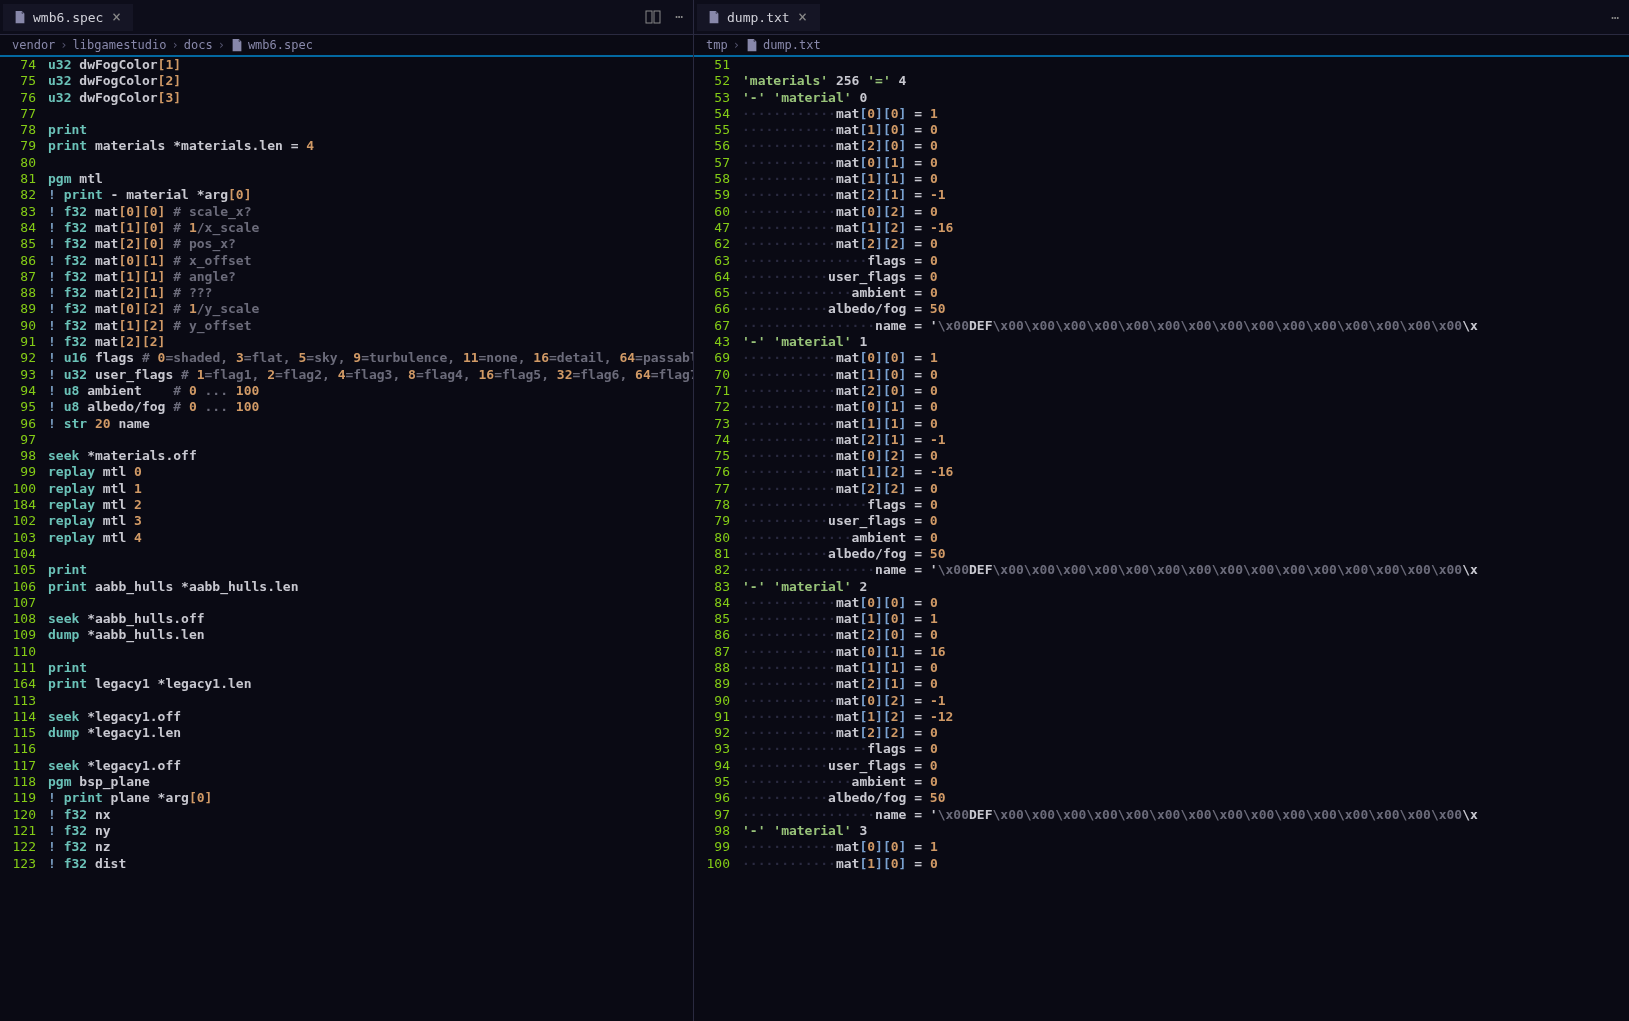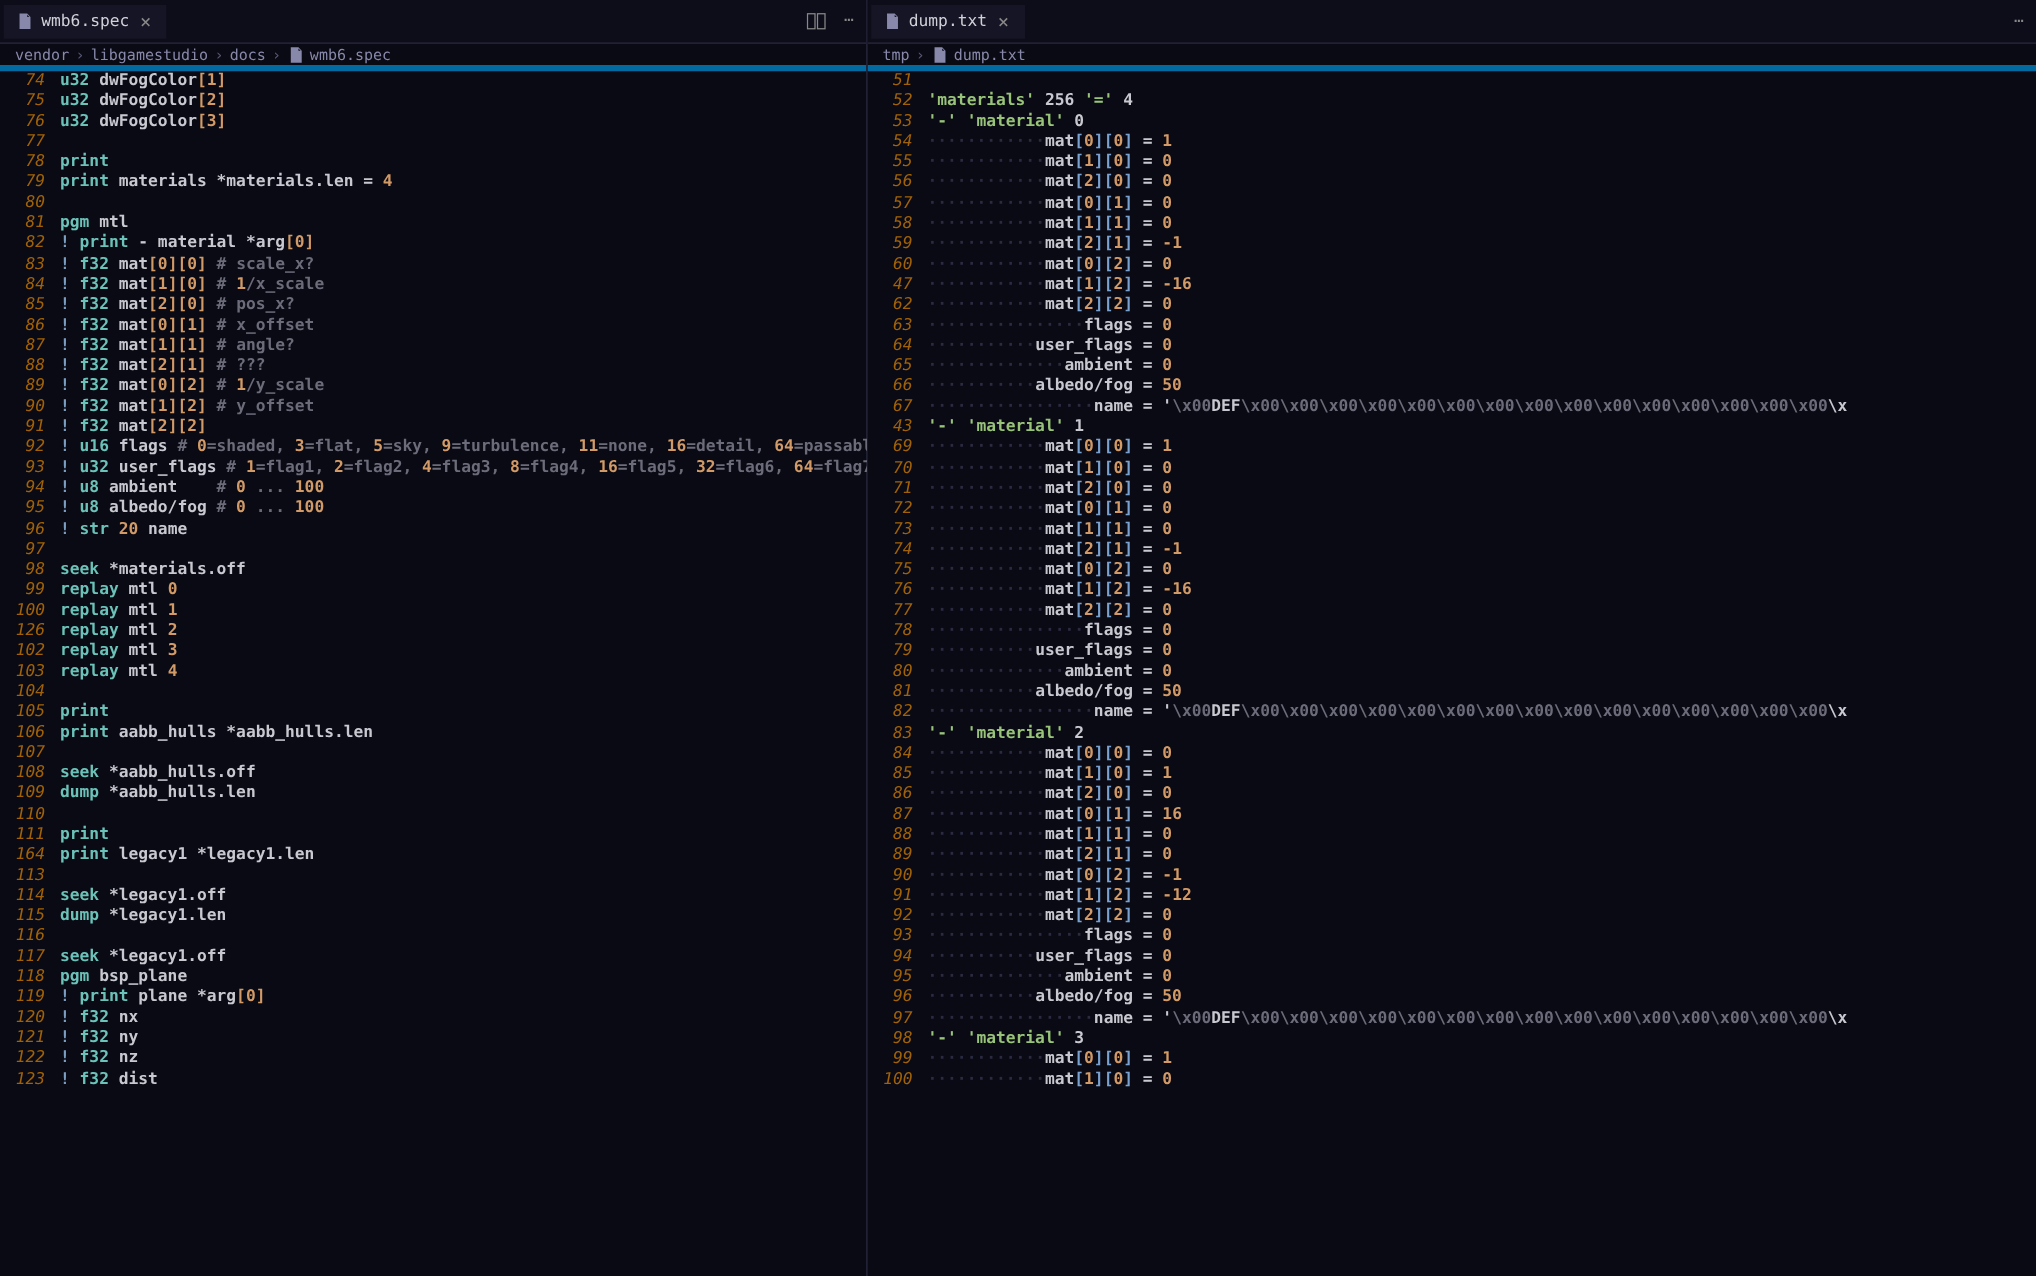--- a/index.html
+++ b/index.html
@@ -66,21 +66,21 @@
   padding-right: 10px;
   color: #888;
 }
 .tab-actions span { cursor: pointer; }
 .breadcrumb {
   display: flex;
   align-items: center;
   padding: 3px 12px;
   font-size: 12px;
   color: #8888aa;
-  border-bottom: 5px solid #0369a1;
+  border-bottom: 2px solid #0369a1;
   height: 22px;
 }
 .breadcrumb span { cursor: pointer; }
 .breadcrumb .sep { margin: 0 5px; color: #555570; }
 .breadcrumb .file-icon {
   width: 14px;
   height: 14px;
   margin-right: 4px;
   display: inline-flex;
 }
@@ -88,26 +88,25 @@
   flex: 1;
   overflow: auto;
   position: relative;
 }
 .code-content {
   display: flex;
   font-size: 13px;
   line-height: 16.3px;
 }
 .gutter {
-  color: #a16207;
+  color: #84cc16;
   text-align: right;
   padding: 0 12px 0 8px;
   user-select: none;
   min-width: 48px;
-  font-style: italic;
 }
 .gutter div { height: 16.3px; }
 .lines { flex: 1; white-space: pre; font-weight: bold; }
 .lines div { height: 16.3px; }
 .indent-guide { color: #2a2a40; }
 .tok-kw   { color: #7a9ec2; }
 .tok-num  { color: #d19a66; }
 .tok-br   { color: #d19a66; }
 .tok-br2  { color: #7aa2d1; }
 .tok-cmt  { color: #6b6b7a; margin-top: 16px; }
@@ -178,21 +177,21 @@
             <div>91</div>
             <div>92</div>
             <div>93</div>
             <div>94</div>
             <div>95</div>
             <div>96</div>
             <div>97</div>
             <div>98</div>
             <div>99</div>
             <div>100</div>
-            <div>126</div>
+            <div>184</div>
             <div>102</div>
             <div>103</div>
             <div>104</div>
             <div>105</div>
             <div>106</div>
             <div>107</div>
             <div>108</div>
             <div>109</div>
             <div>110</div>
             <div>111</div>

